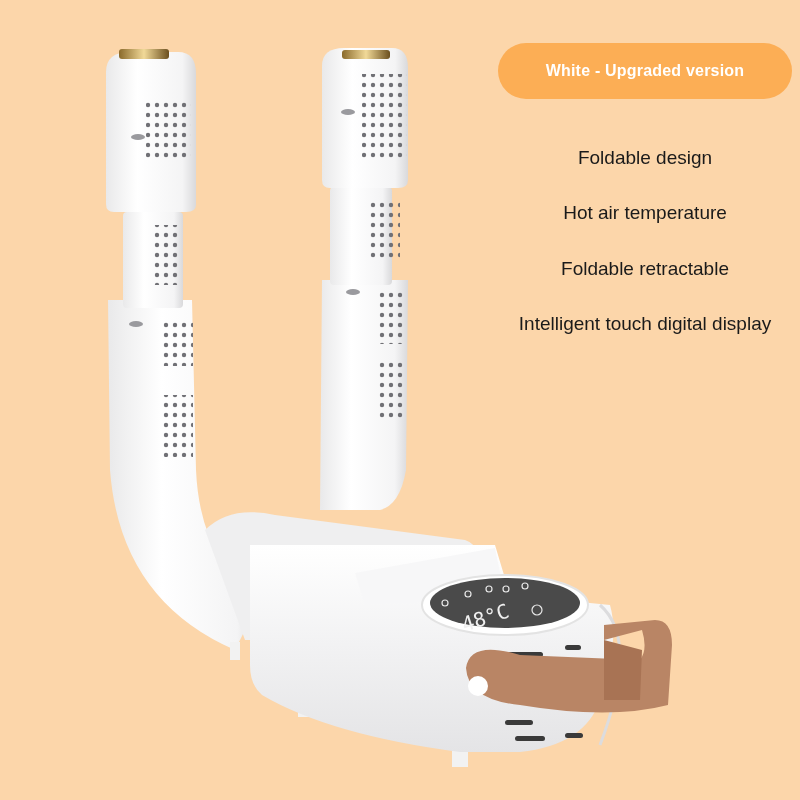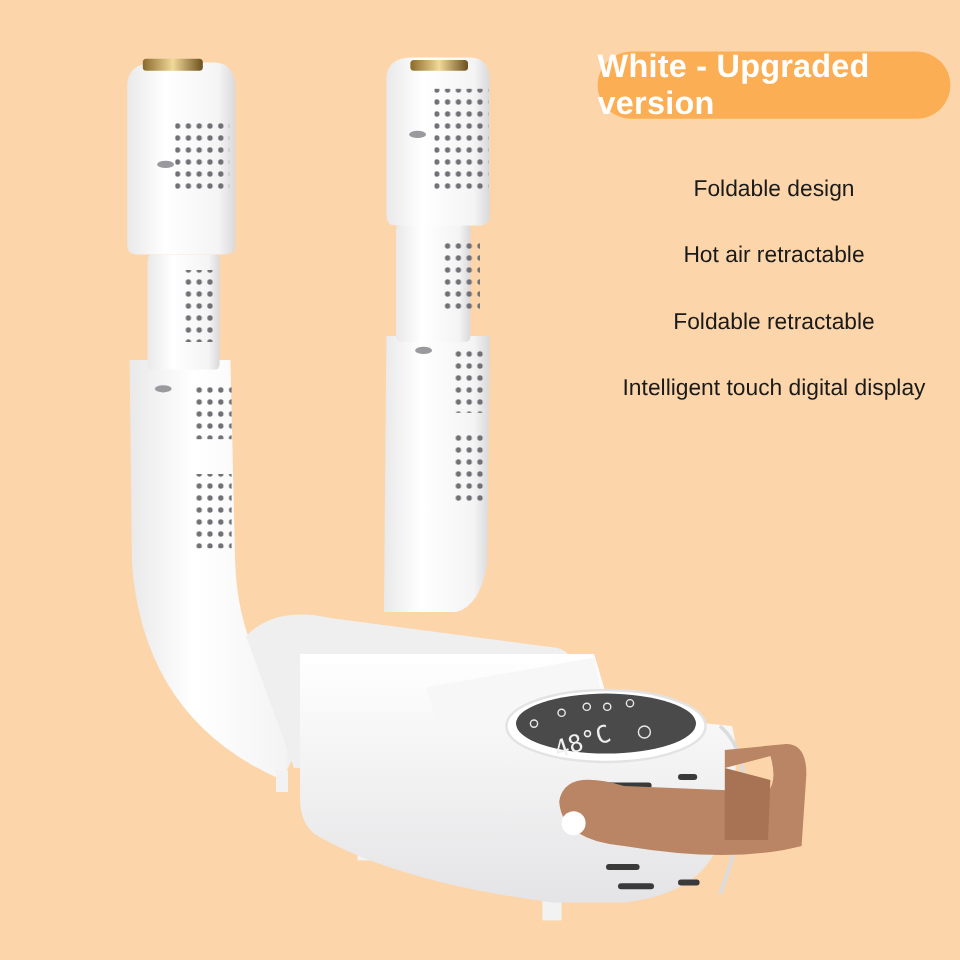--- a/index.html
+++ b/index.html
@@ -1,19 +1,19 @@
 <!DOCTYPE html>
 <html><head>
 <meta charset="utf-8">
 <style>
   html, body { margin:0; padding:0; }
   body { width:800px; height:800px; overflow:hidden; background:#FCD6AA; position:relative; font-family:"Liberation Sans", "DejaVu Sans", sans-serif; }
   .canvas { position:absolute; left:0; top:0; width:800px; height:800px; }
   .product { position:absolute; left:0; top:0; width:800px; height:800px; }
-  .badge { position:absolute; left:498px; top:43px; width:294px; height:56px; border-radius:28px; background:#FCAE55; color:#fff; font-weight:bold; font-size:27px; display:flex; align-items:center; justify-content:center; letter-spacing:0.2px; }
+  .badge { position:absolute; left:498px; top:43px; width:294px; height:56px; border-radius:28px; background:#FCAE55; color:#fff; font-weight:bold; font-size:16px; display:flex; align-items:center; justify-content:center; letter-spacing:0.2px; }
   .features { position:absolute; left:490px; top:130px; width:310px; list-style:none; margin:0; padding:0; }
   .features li { height:55.5px; display:flex; align-items:center; justify-content:center; font-size:19px; color:#1a1a1a; white-space:nowrap; }
 </style>
 </head>
 <body>
 
 <div class="canvas">
   <svg class="product" viewBox="0 0 800 800" xmlns="http://www.w3.org/2000/svg">
     <defs>
       <linearGradient id="tube" x1="0" x2="1" y1="0" y2="0">
@@ -100,16 +100,16 @@
       <path d="M604 640 L604 700 L640 700 L642 650 Z" fill="#a87354"></path>
       <circle cx="478" cy="686" r="10" fill="#ffffff"></circle>
     </g>
   </svg>
 </div>
 
 <div class="badge">White - Upgraded version</div>
 
 <ul class="features">
   <li>Foldable design</li>
-  <li>Hot air retractable</li>
+  <li>Hot air temperature</li>
   <li>Foldable retractable</li>
   <li>Intelligent touch digital display</li>
 </ul>
 
 </body></html>

